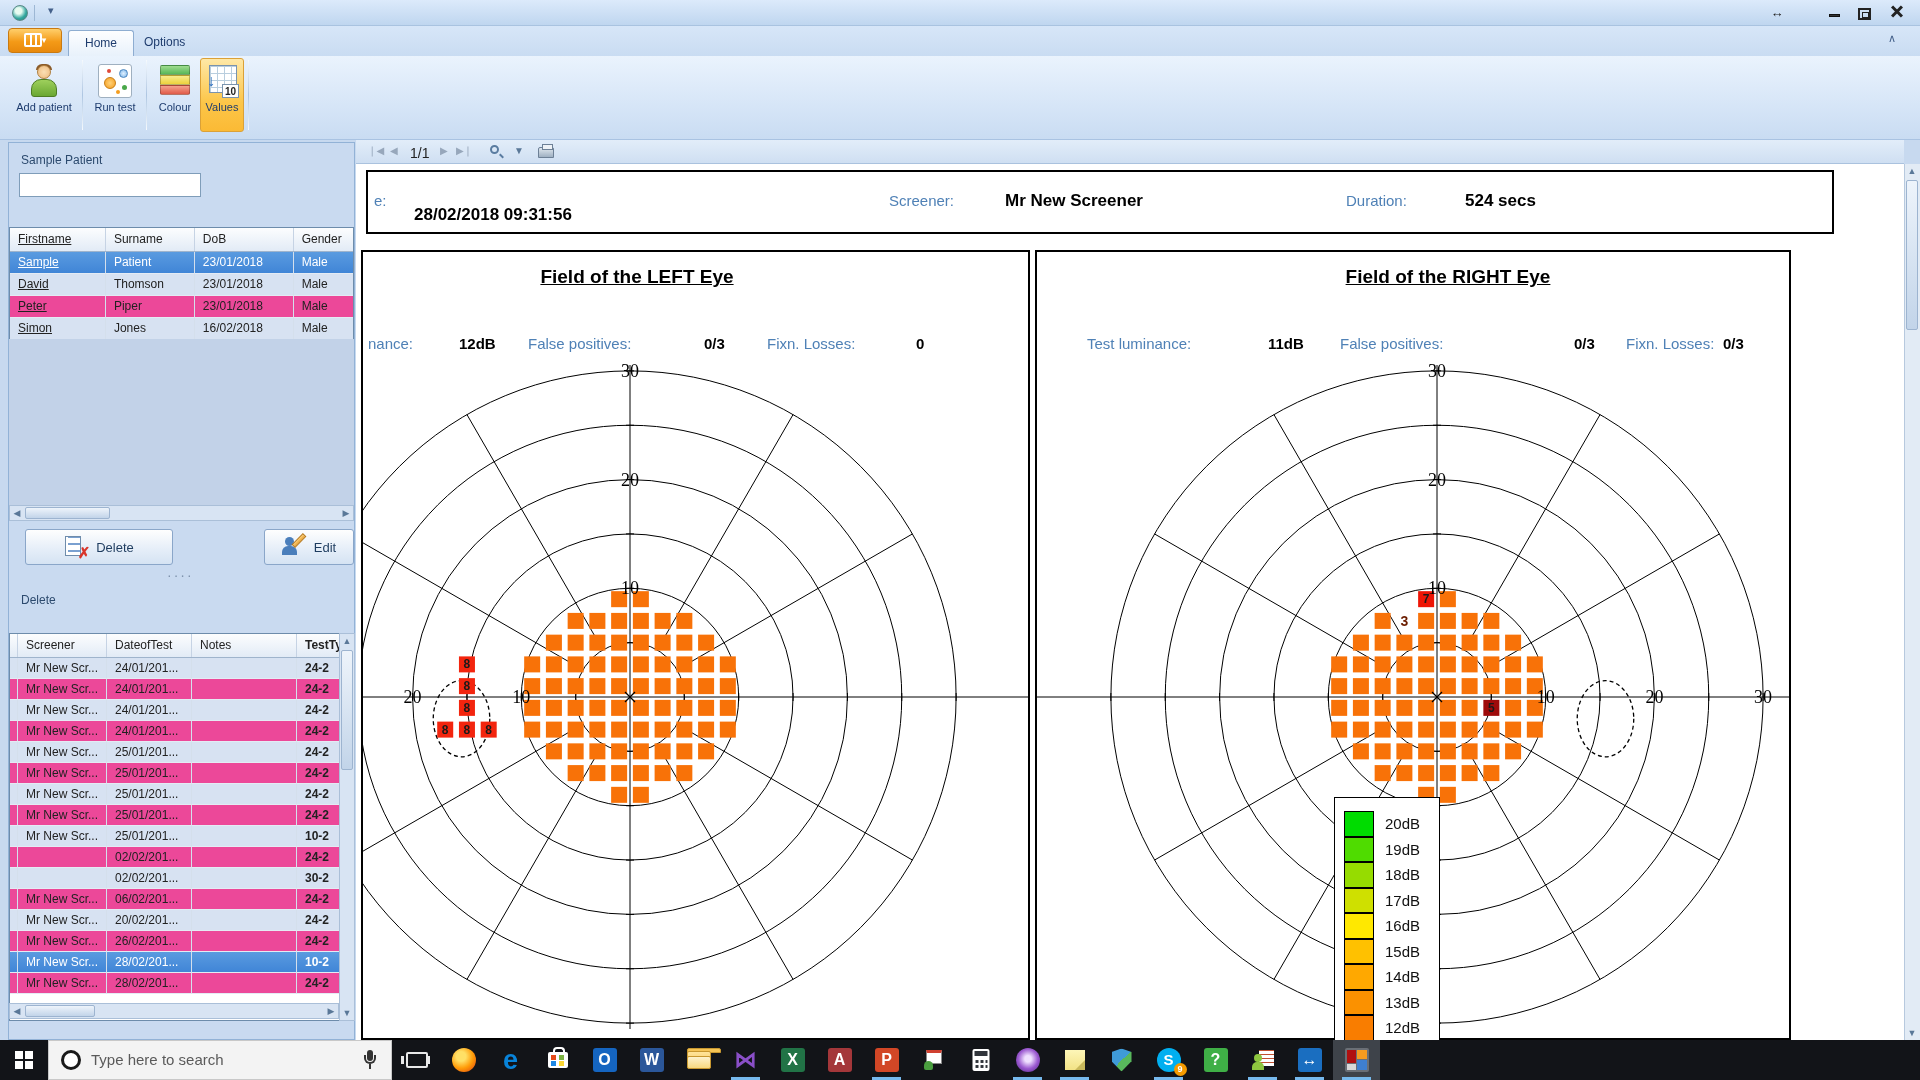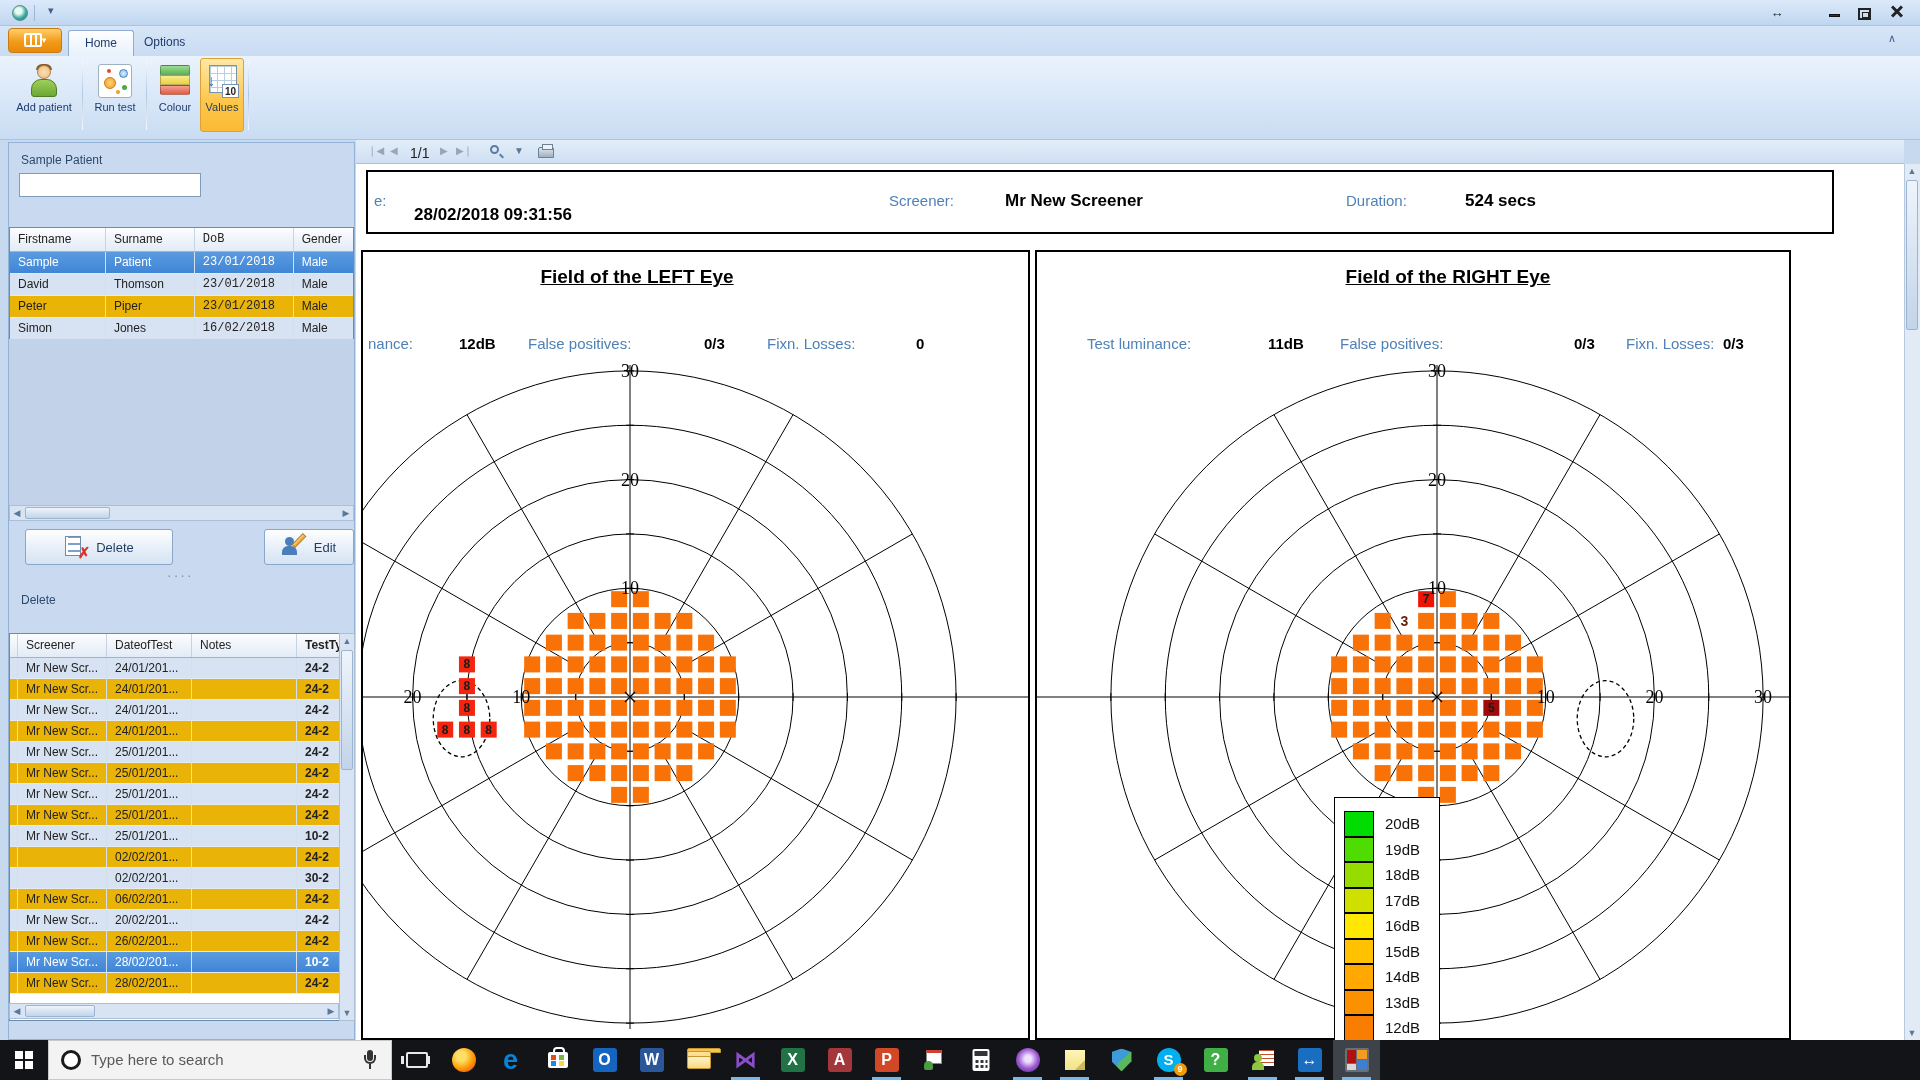--- a/index.html
+++ b/index.html
@@ -55,27 +55,27 @@
   .gsep { top:4px; width:1px; height:70px; background:linear-gradient(#f6fafd,#aec6e2,#f6fafd); }
   .launcher { top:126px; width:9px; height:9px; border-left:1px solid #7d97b5; border-bottom:1px solid #7d97b5; }
   .launcher:after { content:""; position:absolute; right:0; bottom:1px; width:3px; height:3px; background:#7d97b5; }
   
   #leftpanel { left:8px; top:142px; width:347px; height:898px; background:#c9daf0; border:1px solid #92b2d6; }
   .group-label { font-size:12px; color:#2c4a6e; }
   #patient-search { left:10px; top:30px; width:182px; height:24px; border:1px solid #7f9db9; background:#fff; font-size:12px; padding:0 4px; }
   .grid { background:#fff; border:1px solid #6d8cab; }
   .gh { display:flex; background:linear-gradient(#fcfdfe,#e2ebf6); border-bottom:1px solid #9fb4cc; height:24px; }
   .gh span { font-size:12px; color:#222; line-height:23px; padding-left:8px; border-right:1px solid #c6d3e4; overflow:hidden; white-space:nowrap; }
-  .p-row,.r-row { display:flex; height:22px; background:#eab308; }
+  .p-row,.r-row { display:flex; height:22px; background:#ec4899; }
   .r-row { height:21px; }
   .p-row span,.r-row span { font-size:12px; color:#222; line-height:21px; padding-left:8px; border-right:1px solid #d4dfec; border-bottom:1px solid #e4ebf4; overflow:hidden; white-space:nowrap; }
   .p-row.alt,.r-row.alt { background:#d7e2f2; }
   .p-row.sel,.r-row.sel { background:linear-gradient(#5a9be0,#3f84d6); }
   .p-row.sel span,.r-row.sel span { color:#fff; }
-  .c-fn{width:97px;} .c-sn{width:90px;} .c-dob{width:100px;font-family:Liberation Mono, monospace;} .c-g{width:60px; border-right:none!important;}
+  .c-fn{width:97px;text-decoration:underline;} .c-sn{width:90px;} .c-dob{width:100px;} .c-g{width:60px; border-right:none!important;}
   .c-ind{width:8px; padding-left:0!important;} .c-scr{width:89px;} .c-date{width:85px;} .c-notes{width:105px;} .c-tt{width:43px; border-right:none!important;font-weight:bold;}
   .scrollbar-h { background:#d8e4f3; border:1px solid #aabfd8; }
   .sb-arrow { color:#5a7898; font-size:9px; line-height:14px; text-align:center; width:14px; }
   .sb-thumb { background:linear-gradient(#eef4fb,#c2d4e9); border:1px solid #9db4d0; border-radius:2px; }
   .btn { background:linear-gradient(#fefefe,#e4edf8 60%,#d5e3f3); border:1px solid #8aa6c9; border-radius:3px; display:flex; align-items:center; justify-content:center; gap:8px; font-size:13px; color:#1e3c5f; }
   .ico-del { position:relative; width:24px; height:24px; }
   .ico-del .doc { position:absolute; left:1px; top:1px; width:16px; height:20px; background:#fff; border:1px solid #6f8cab;
      background-image:linear-gradient(transparent 4px,#7aa0d0 4px,#7aa0d0 6px,transparent 6px); background-size:12px 7px; background-position:2px 2px; background-repeat:repeat-y; }
   .ico-del .x { position:absolute; right:-2px; bottom:-3px; color:#d9352a; font-weight:bold; font-size:15px; }
   .ico-edit { position:relative; width:24px; height:24px; }

